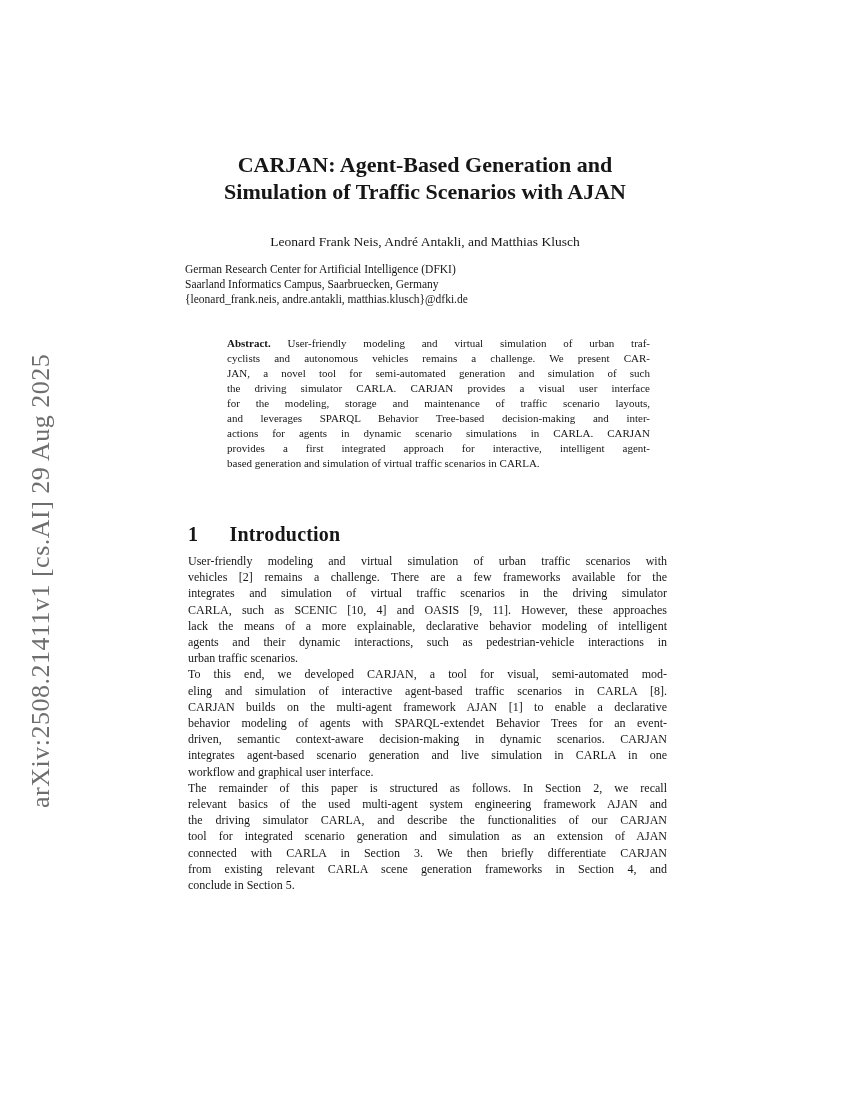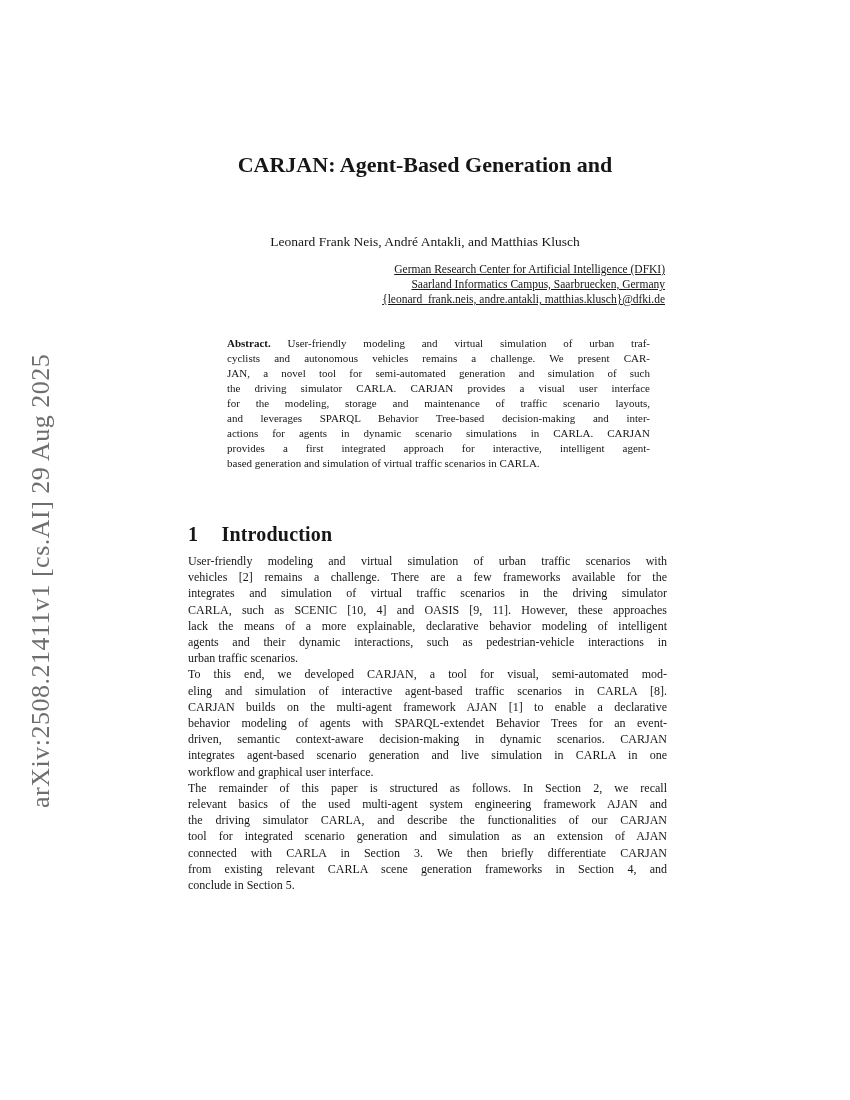--- a/index.html
+++ b/index.html
@@ -52,21 +52,21 @@
   }
 
   .affiliation {
     position: absolute;
     left: 185px;
     top: 262px;
     width: 480px;
     font-size: 11.5px;
     line-height: 15px;
   }
-  .affiliation .tline { text-align: right; text-decoration: underline; }
+  .affiliation .tline { text-align: left; }
 
   
   .abstract-block {
     position: absolute;
     left: 227px;
     top: 336px;
     width: 423px;
     font-size: 11px;
     line-height: 15px;
   }
@@ -79,21 +79,21 @@
   .b { font-weight: bold; }
 
   .sec-heading {
     position: absolute;
     left: 188px;
     top: 523px;
     font-size: 20px;
     font-weight: bold;
     letter-spacing: 0.2px;
   }
-  .sec-title { margin-left: 18px; }
+  .sec-title { margin-left: 26px; }
 
   .body-text {
     position: absolute;
     left: 188px;
     top: 553px;
     width: 479px;
     font-size: 12px;
     line-height: 16.2px;
   }
   .para .tline {
@@ -104,20 +104,21 @@
 </style>
 </head>
 <body>
 
 <div class="page">
 
   <div class="arxiv-stamp">arXiv:2508.21411v1 [cs.AI] 29 Aug 2025</div>
 
   <div class="title-block">
       <div class="tline">CARJAN: Agent-Based Generation and</div>
+      <div class="tline tline-last">Simulation of Traffic Scenarios with AJAN</div>
     </div>
 
   <div class="authors">Leonard Frank Neis, André Antakli, and Matthias Klusch</div>
 
   <div class="affiliation">
       <div class="tline">German Research Center for Artificial Intelligence (DFKI)</div>
       <div class="tline">Saarland Informatics Campus, Saarbruecken, Germany</div>
       <div class="tline tline-last">{leonard_frank.neis, andre.antakli, matthias.klusch}@dfki.de</div>
     </div>
 

